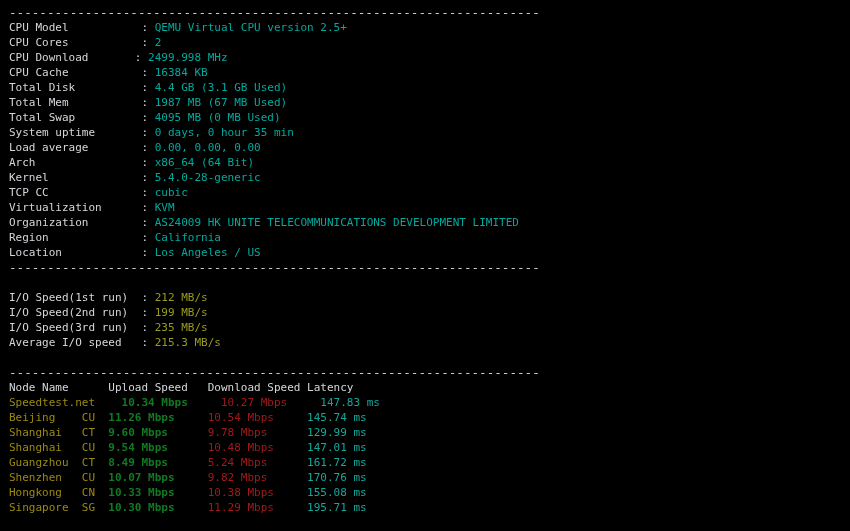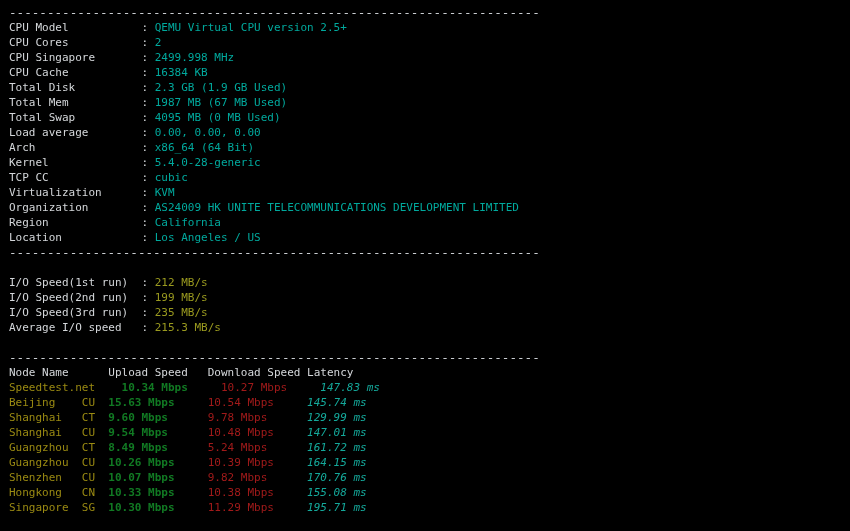--- a/index.html
+++ b/index.html
@@ -42,41 +42,42 @@
     line-height: 15px;
   }
   .label { color: #d4d7da; }
   .colon { color: #d4d7da; }
   .val-cyan { color: #00a99d; }
   .val-yellow { color: #9a9a1f; margin-top: 21px; }
   .hdr { color: #d4d7da; }
   .node { color: #9a8a12; }
   .up { color: #117a23; font-weight: bold; }
   .down { color: #a11a1a; }
-  .lat { color: #14a89a; font-style: italic; }
+  .lat { color: #14a89a; }
   .spacer { height: 15px; }
   .row-top { height: 5px; }
 </style>
 </head>
 <body>
 
 <div id="terminal">
 
   <div class="row-top"></div>
 
   <div class="sep">----------------------------------------------------------------------</div>
 
   <div id="sysinfo-block">
       <div class="line pad-left"><span class="label">CPU Model           </span><span class="colon">: </span><span class="val-cyan">QEMU Virtual CPU version 2.5+</span></div>
       <div class="line pad-left"><span class="label">CPU Cores           </span><span class="colon">: </span><span class="val-cyan">2</span></div>
-      <div class="line pad-left"><span class="label">CPU Singapore       </span><span class="colon">: </span><span class="val-cyan">2499.998 MHz</span></div>
+      <div class="line pad-left"><span class="label">CPU Download       </span><span class="colon">: </span><span class="val-cyan">2499.998 MHz</span></div>
       <div class="line pad-left"><span class="label">CPU Cache           </span><span class="colon">: </span><span class="val-cyan">16384 KB</span></div>
-      <div class="line pad-left"><span class="label">Total Disk          </span><span class="colon">: </span><span class="val-cyan">2.3 GB (1.9 GB Used)</span></div>
+      <div class="line pad-left"><span class="label">Total Disk          </span><span class="colon">: </span><span class="val-cyan">4.4 GB (3.1 GB Used)</span></div>
       <div class="line pad-left"><span class="label">Total Mem           </span><span class="colon">: </span><span class="val-cyan">1987 MB (67 MB Used)</span></div>
       <div class="line pad-left"><span class="label">Total Swap          </span><span class="colon">: </span><span class="val-cyan">4095 MB (0 MB Used)</span></div>
+      <div class="line pad-left"><span class="label">System uptime       </span><span class="colon">: </span><span class="val-cyan">0 days, 0 hour 35 min</span></div>
       <div class="line pad-left"><span class="label">Load average        </span><span class="colon">: </span><span class="val-cyan">0.00, 0.00, 0.00</span></div>
       <div class="line pad-left"><span class="label">Arch                </span><span class="colon">: </span><span class="val-cyan">x86_64 (64 Bit)</span></div>
       <div class="line pad-left"><span class="label">Kernel              </span><span class="colon">: </span><span class="val-cyan">5.4.0-28-generic</span></div>
       <div class="line pad-left"><span class="label">TCP CC              </span><span class="colon">: </span><span class="val-cyan">cubic</span></div>
       <div class="line pad-left"><span class="label">Virtualization      </span><span class="colon">: </span><span class="val-cyan">KVM</span></div>
       <div class="line pad-left"><span class="label">Organization        </span><span class="colon">: </span><span class="val-cyan">AS24009 HK UNITE TELECOMMUNICATIONS DEVELOPMENT LIMITED</span></div>
       <div class="line pad-left"><span class="label">Region              </span><span class="colon">: </span><span class="val-cyan">California</span></div>
       <div class="line pad-left"><span class="label">Location            </span><span class="colon">: </span><span class="val-cyan">Los Angeles / US</span></div>
     </div>
 
@@ -91,23 +92,22 @@
       <div class="line pad-left"><span class="label">Average I/O speed   </span><span class="colon">: </span><span class="val-yellow">215.3 MB/s</span></div>
     </div>
 
   <div class="spacer"></div>
 
   <div class="sep">----------------------------------------------------------------------</div>
 
   <div id="speedtest-block">
       <div class="line pad-left"><span class="hdr">Node Name      </span><span class="hdr">Upload Speed   </span><span class="hdr">Download Speed </span><span class="hdr">Latency</span></div>
       <div class="line pad-left"><span class="node">Speedtest.net</span><span class="node">    </span><span class="up">10.34 Mbps     </span><span class="down">10.27 Mbps     </span><span class="lat">147.83 ms</span></div>
-      <div class="line pad-left"><span class="node">Beijing    </span><span class="node">CU  </span><span class="up">15.63 Mbps     </span><span class="down">10.54 Mbps     </span><span class="lat">145.74 ms</span></div>
+      <div class="line pad-left"><span class="node">Beijing    </span><span class="node">CU  </span><span class="up">11.26 Mbps     </span><span class="down">10.54 Mbps     </span><span class="lat">145.74 ms</span></div>
       <div class="line pad-left"><span class="node">Shanghai   </span><span class="node">CT  </span><span class="up">9.60 Mbps      </span><span class="down">9.78 Mbps      </span><span class="lat">129.99 ms</span></div>
       <div class="line pad-left"><span class="node">Shanghai   </span><span class="node">CU  </span><span class="up">9.54 Mbps      </span><span class="down">10.48 Mbps     </span><span class="lat">147.01 ms</span></div>
       <div class="line pad-left"><span class="node">Guangzhou  </span><span class="node">CT  </span><span class="up">8.49 Mbps      </span><span class="down">5.24 Mbps      </span><span class="lat">161.72 ms</span></div>
-      <div class="line pad-left"><span class="node">Guangzhou  </span><span class="node">CU  </span><span class="up">10.26 Mbps     </span><span class="down">10.39 Mbps     </span><span class="lat">164.15 ms</span></div>
       <div class="line pad-left"><span class="node">Shenzhen   </span><span class="node">CU  </span><span class="up">10.07 Mbps     </span><span class="down">9.82 Mbps      </span><span class="lat">170.76 ms</span></div>
       <div class="line pad-left"><span class="node">Hongkong   </span><span class="node">CN  </span><span class="up">10.33 Mbps     </span><span class="down">10.38 Mbps     </span><span class="lat">155.08 ms</span></div>
       <div class="line pad-left"><span class="node">Singapore  </span><span class="node">SG  </span><span class="up">10.30 Mbps     </span><span class="down">11.29 Mbps     </span><span class="lat">195.71 ms</span></div>
     </div>
 
 </div>
 
 </body></html>

